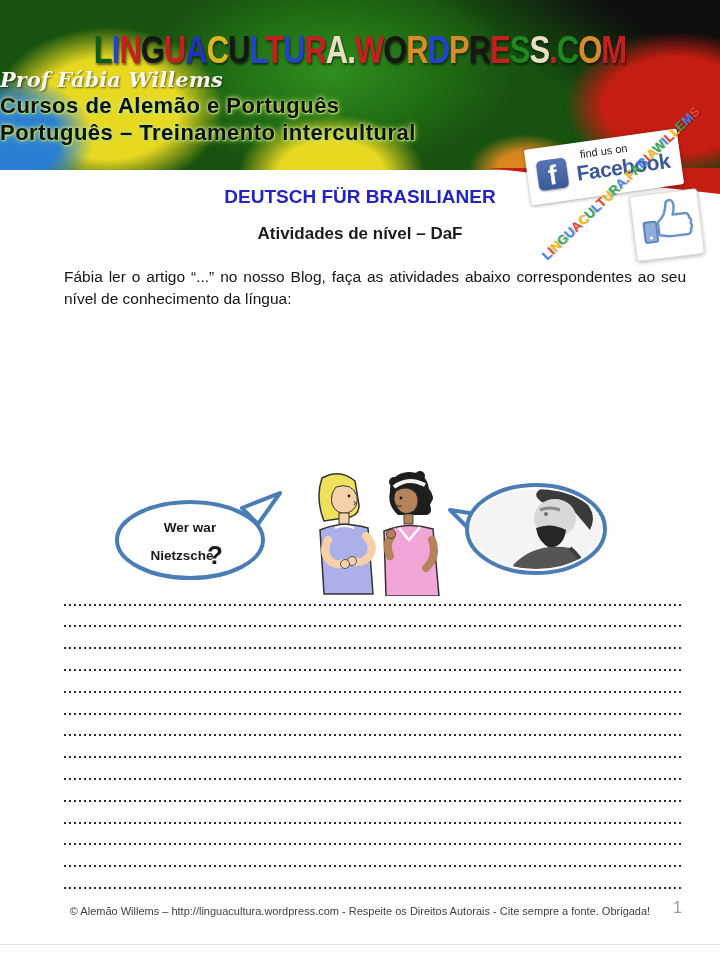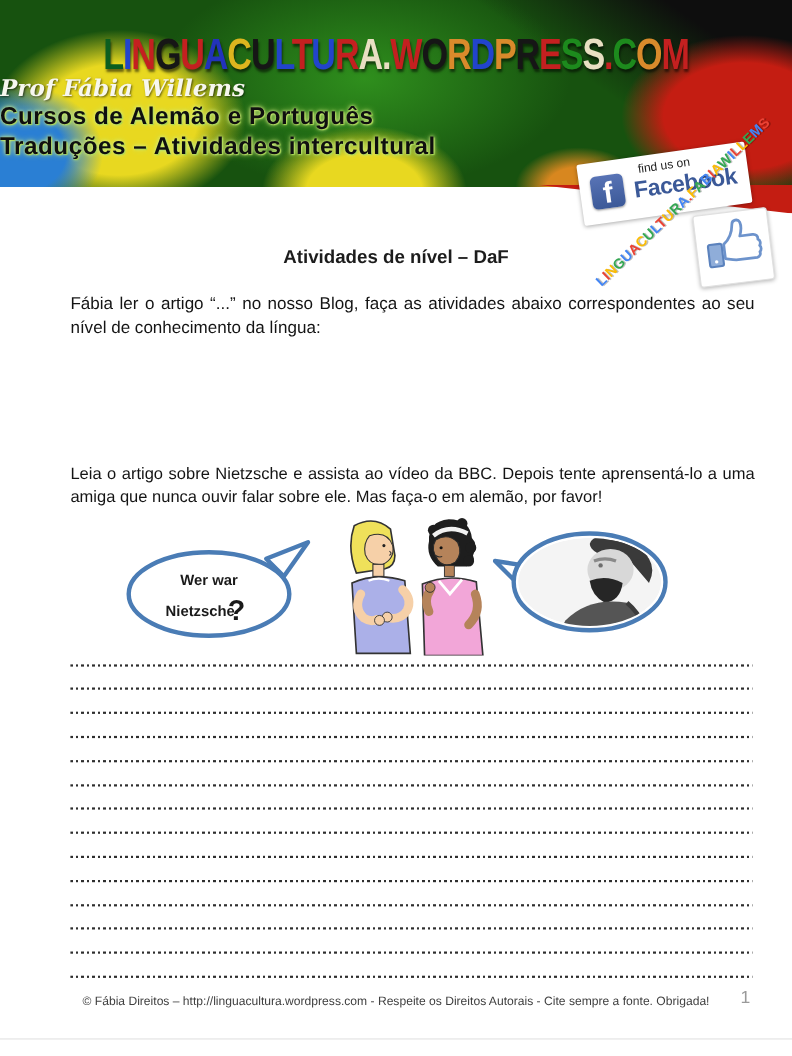--- a/index.html
+++ b/index.html
@@ -81,44 +81,44 @@
 </style>
 </head>
 <body>
 
 <div id="page">
 
   <div class="banner">
     <div class="site-title"><span style="color: rgb(11, 94, 32);">L</span><span style="color: rgb(34, 68, 204);">I</span><span style="color: rgb(196, 32, 32);">N</span><span style="color: rgb(22, 22, 22);">G</span><span style="color: rgb(196, 32, 32);">U</span><span style="color: rgb(34, 51, 187);">A</span><span style="color: rgb(221, 181, 30);">C</span><span style="color: rgb(22, 22, 22);">U</span><span style="color: rgb(34, 68, 204);">L</span><span style="color: rgb(196, 32, 32);">T</span><span style="color: rgb(34, 68, 204);">U</span><span style="color: rgb(196, 32, 32);">R</span><span style="color: rgb(233, 223, 194);">A</span><span style="color: rgb(233, 223, 194);">.</span><span style="color: rgb(196, 32, 32);">W</span><span style="color: rgb(22, 22, 22);">O</span><span style="color: rgb(217, 138, 43);">R</span><span style="color: rgb(34, 68, 204);">D</span><span style="color: rgb(217, 138, 43);">P</span><span style="color: rgb(22, 22, 22);">R</span><span style="color: rgb(196, 32, 32);">E</span><span style="color: rgb(29, 138, 29);">S</span><span style="color: rgb(233, 223, 194);">S</span><span style="color: rgb(196, 32, 32);">.</span><span style="color: rgb(29, 138, 29);">C</span><span style="color: rgb(217, 138, 43);">O</span><span style="color: rgb(196, 32, 32);">M</span></div>
     <div class="prof">Prof Fábia Willems</div>
     <div class="tagline tagline1">Cursos de Alemão e Português</div>
-    <div class="tagline tagline2">Traduções – Atividades intercultural</div>
+    <div class="tagline tagline2">Português – Treinamento intercultural</div>
   </div>
   <div class="red-wedge"></div>
 
   <div class="fb-card">
     <div class="fb-logo">f</div>
     <div class="fb-findus">find us on</div>
     <div class="fb-name">Facebook</div>
   </div>
 
   <div class="like-card">
     <svg width="62" height="58" viewBox="0 0 64 60">
       <rect x="8" y="26" width="13" height="21" rx="2" fill="#8fadd9" stroke="#5b82bd" stroke-width="2"></rect>
       <circle cx="14.5" cy="42.5" r="1.6" fill="#ffffff"></circle>
       <path d="M23 27 C29 23 32 17 33 9 C33.5 5 39 4.5 40.5 8 C41.5 11 41 16 39 21 L51 21 C54.5 21 56 23.5 55.5 26 C57.5 27 58 30 56.5 32 C58 33.5 57.8 36.5 56 38 C56.8 40 55.5 42.5 53 43 L35 43 C31 43 27 41.5 23 40.5 Z" fill="#ffffff" stroke="#6d93cc" stroke-width="2.6" stroke-linejoin="round"></path>
     </svg>
   </div>
 
   <div class="diag"><span style="color: rgb(66, 133, 244);">L</span><span style="color: rgb(234, 67, 53);">I</span><span style="color: rgb(251, 188, 5);">N</span><span style="color: rgb(52, 168, 83);">G</span><span style="color: rgb(66, 133, 244);">U</span><span style="color: rgb(234, 67, 53);">A</span><span style="color: rgb(251, 188, 5);">C</span><span style="color: rgb(52, 168, 83);">U</span><span style="color: rgb(66, 133, 244);">L</span><span style="color: rgb(234, 67, 53);">T</span><span style="color: rgb(251, 188, 5);">U</span><span style="color: rgb(52, 168, 83);">R</span><span style="color: rgb(66, 133, 244);">A</span><span style="color: rgb(234, 67, 53);">.</span><span style="color: rgb(251, 188, 5);">F</span><span style="color: rgb(52, 168, 83);">A</span><span style="color: rgb(66, 133, 244);">B</span><span style="color: rgb(234, 67, 53);">I</span><span style="color: rgb(251, 188, 5);">A</span><span style="color: rgb(52, 168, 83);">W</span><span style="color: rgb(66, 133, 244);">I</span><span style="color: rgb(234, 67, 53);">L</span><span style="color: rgb(251, 188, 5);">L</span><span style="color: rgb(52, 168, 83);">E</span><span style="color: rgb(66, 133, 244);">M</span><span style="color: rgb(234, 67, 53);">S</span></div>
 
+  <div class="doc-title">DEUTSCH FÜR BRASILIANER</div>
   <div class="doc-subtitle">Atividades de nível – DaF</div>
   <div class="intro">Fábia ler o artigo “...” no nosso Blog, faça as atividades abaixo correspondentes ao seu nível de conhecimento da língua:</div>
 
-  <div class="section-body">Leia o artigo sobre Nietzsche e assista ao vídeo da BBC. Depois tente aprensentá-lo a uma amiga que nunca ouvir falar sobre ele. Mas faça-o  em alemão, por favor!</div>
 
   <div class="illustration">
 
     <svg class="bubble-q" viewBox="0 0 172 92">
       <path d="M130 18 L168 3 L146 34 Z" fill="#ffffff" stroke="#4a7cb5" stroke-width="4" stroke-linejoin="round"></path>
       <ellipse cx="78" cy="50" rx="73" ry="38" fill="#ffffff" stroke="#4a7cb5" stroke-width="4"></ellipse>
       <text x="78" y="42" text-anchor="middle" font-size="13.5" font-weight="bold" fill="#1a1a1a" font-family="Liberation Sans, sans-serif">Wer war</text>
       <text x="70" y="70" text-anchor="middle" font-size="13.5" font-weight="bold" fill="#1a1a1a" font-family="Liberation Sans, sans-serif">Nietzsche</text>
       <text x="103" y="74" text-anchor="middle" font-size="26" font-weight="bold" fill="#1a1a1a" font-family="Liberation Sans, sans-serif">?</text>
     </svg>
@@ -185,17 +185,17 @@
       <div class="dotline"></div>
       <div class="dotline"></div>
       <div class="dotline"></div>
       <div class="dotline"></div>
       <div class="dotline"></div>
       <div class="dotline"></div>
       <div class="dotline"></div>
       <div class="dotline"></div>
     </div>
 
-  <div class="footer-text">© Fábia Direitos – http://linguacultura.wordpress.com - Respeite os Direitos Autorais - Cite sempre a fonte. Obrigada!</div>
+  <div class="footer-text">© Alemão Willems – http://linguacultura.wordpress.com - Respeite os Direitos Autorais - Cite sempre a fonte. Obrigada!</div>
   <div class="page-num">1</div>
   <div class="bottom-edge"></div>
 
 </div>
 
 </body></html>

